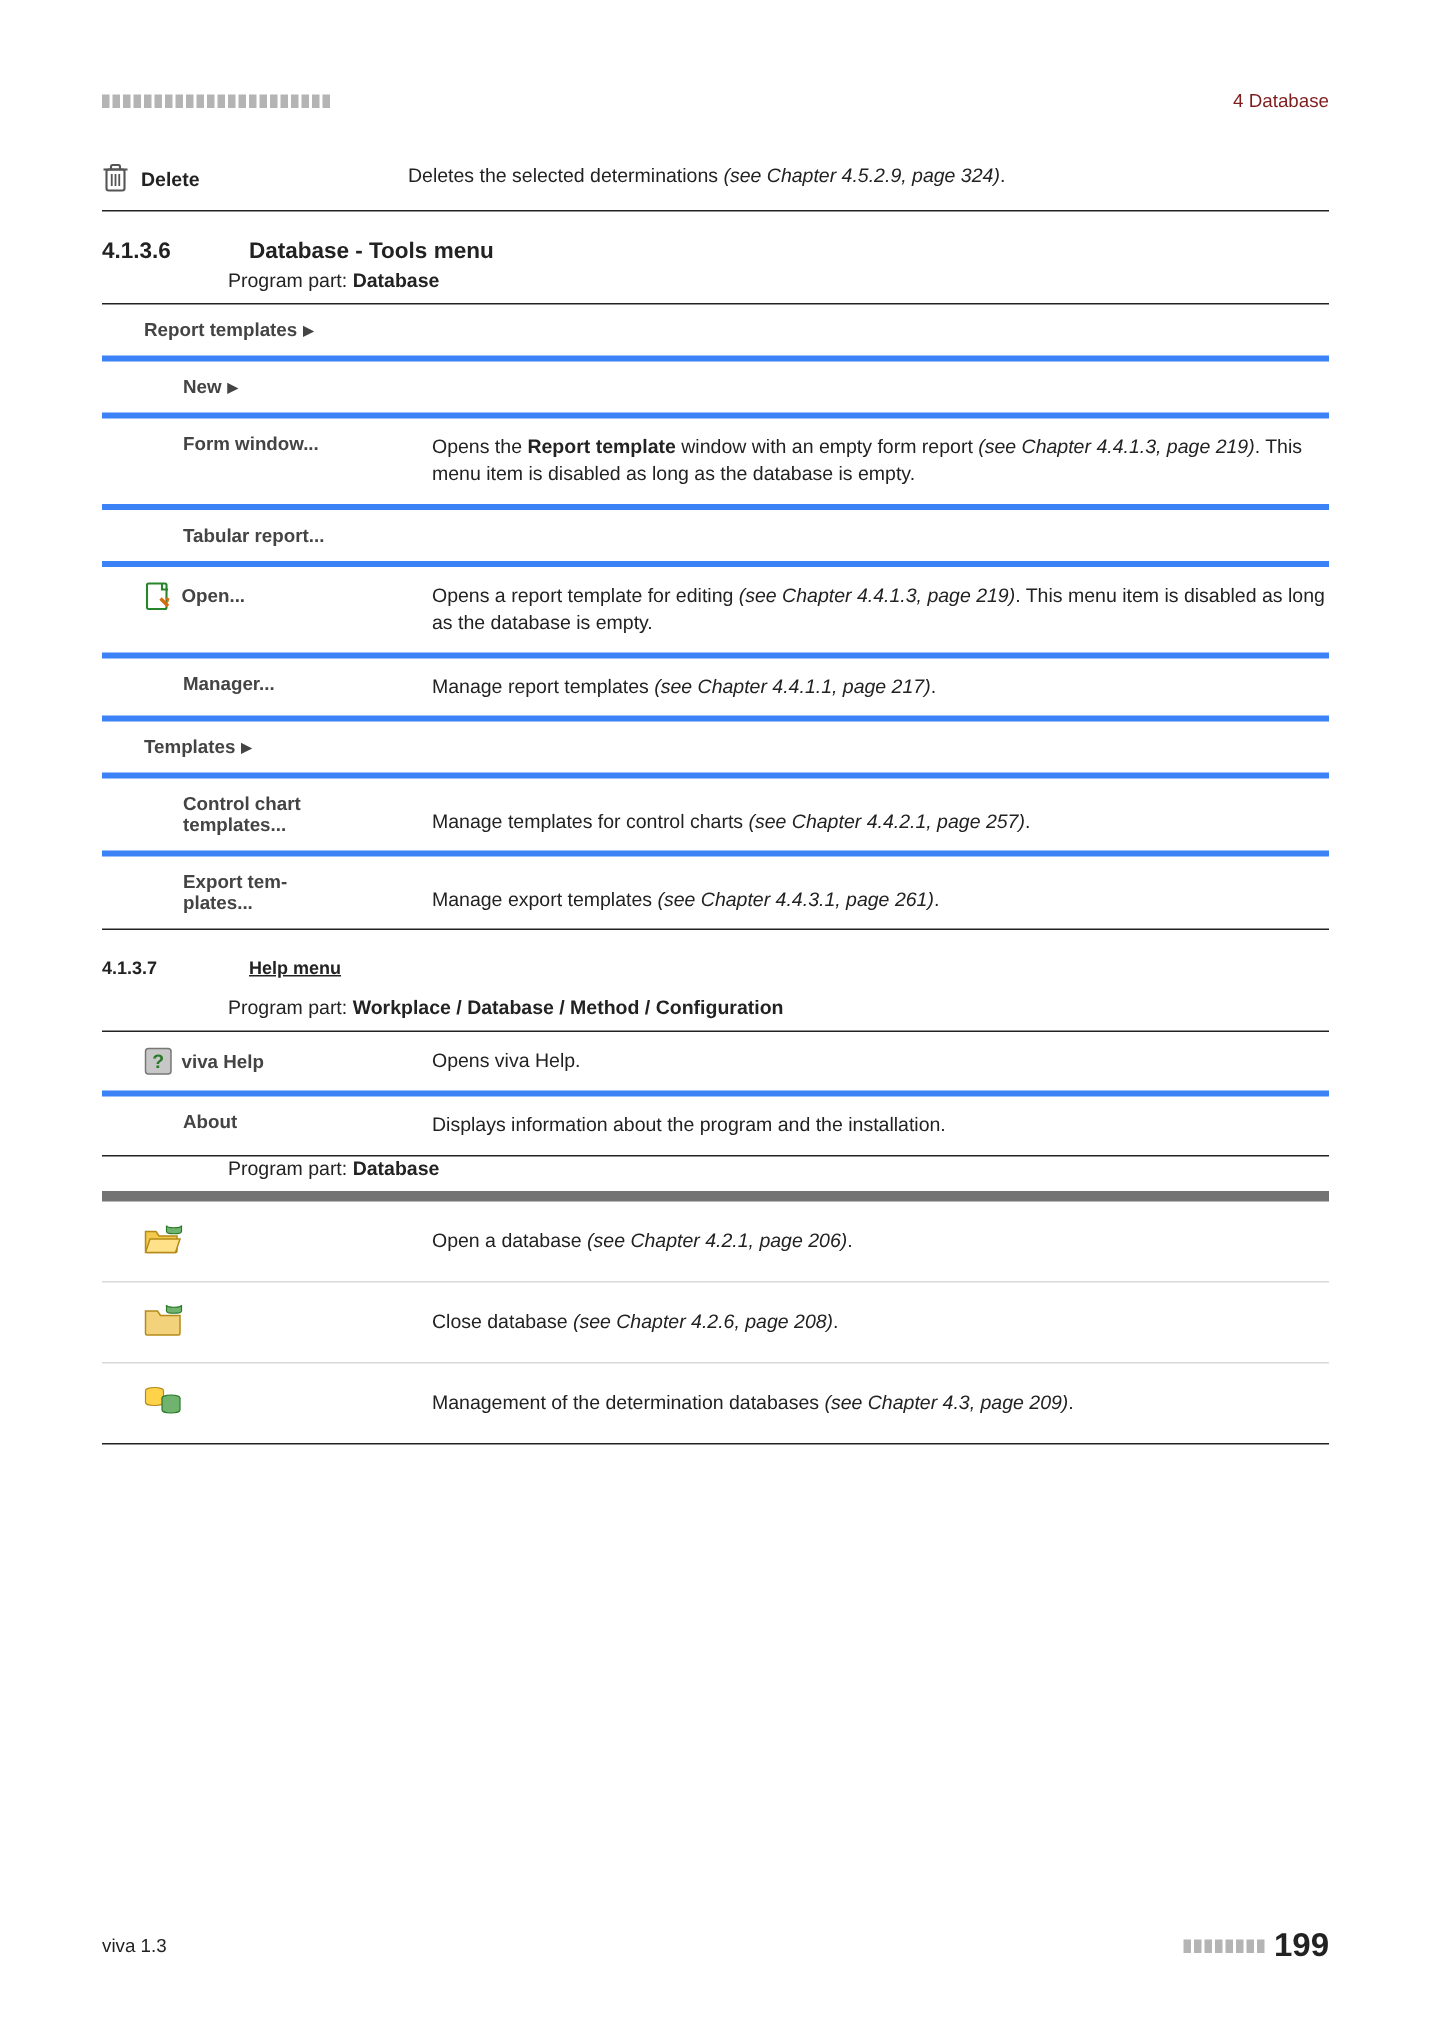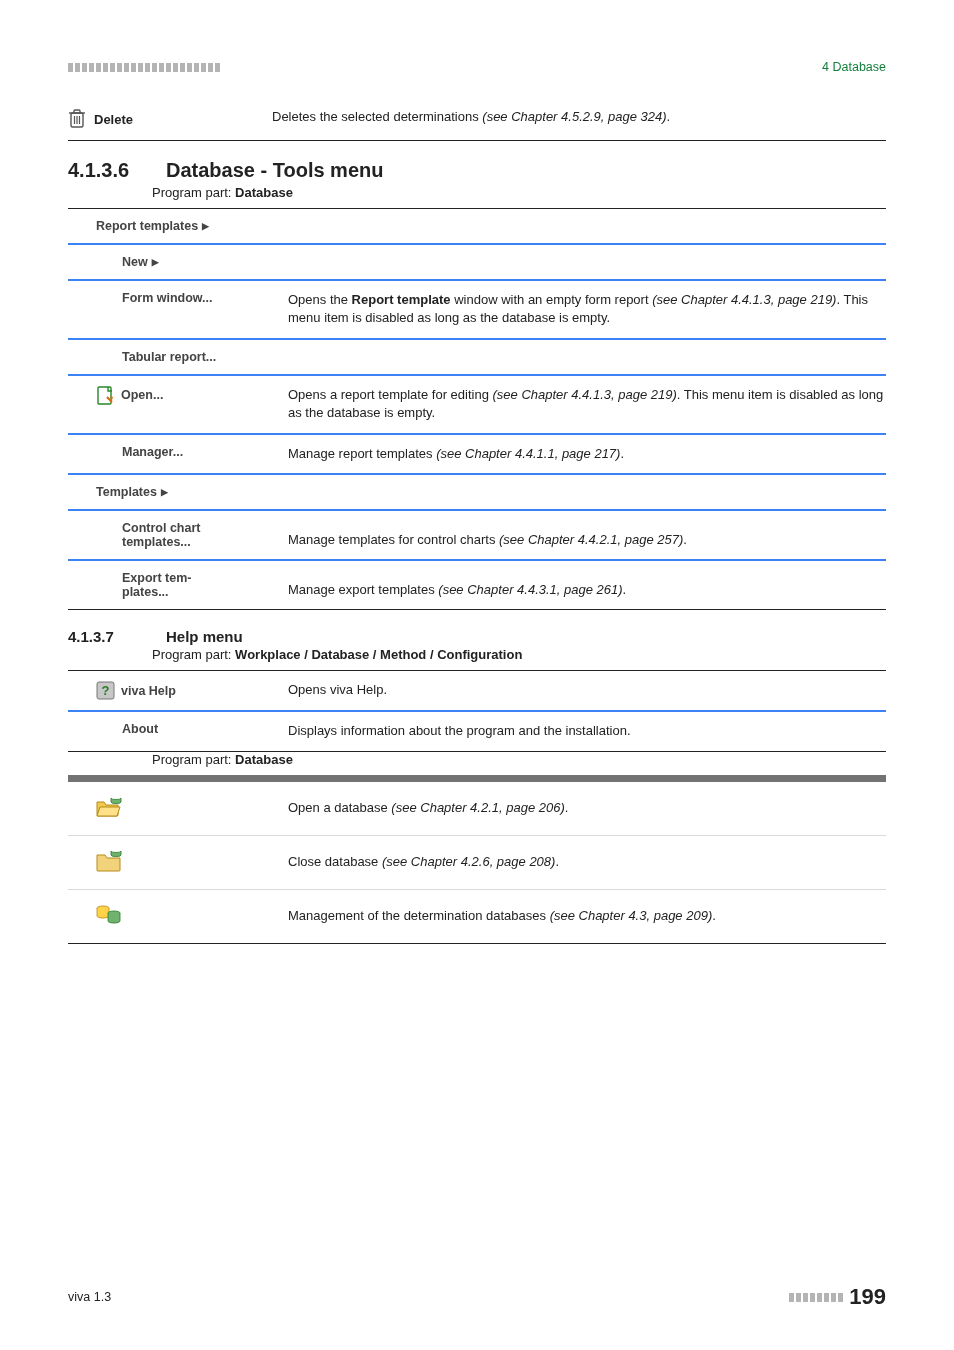--- a/index.html
+++ b/index.html
@@ -1,41 +1,41 @@
 <!DOCTYPE html>
 <html><head>
 <meta charset="utf-8">
 <style>
   * { box-sizing: border-box; margin: 0; padding: 0; }
   html, body { width: 954px; font-family: "Segoe UI", "Myriad Pro", Arial, sans-serif; font-size: 13px; color: #222; background: #fff; }
   .page { padding: 60px 68px 40px 68px; position: relative; min-height: 1350px; }
   .header { display: flex; justify-content: space-between; align-items: center; margin-bottom: 34px; }
   .header-left { display: flex; gap: 2px; }
   .tick { width: 5px; height: 9px; background: #b4b4b4; }
-  .header-right { font-size: 12.5px; color: #15803d; }
+  .header-right { font-size: 12.5px; color: #7f1d1d; }
   .delete-block { display: grid; grid-template-columns: 190px 1fr; gap: 14px; align-items: start; padding-bottom: 10px; border-bottom: 1px solid #222; margin-bottom: 18px; }
   .delete-label-cell { display: flex; align-items: center; gap: 8px; }
   .del-icon-svg { width: 18px; height: 22px; }
   .bold { font-weight: 700; }
   .italic { font-style: italic; }
-  .sec-head { font-size: 20px; font-weight: 800; margin-bottom: 3px; }
+  .sec-head { font-size: 15px; font-weight: 800; margin-bottom: 3px; }
   .sec-num { display: inline-block; width: 98px; }
   .program-part { margin-left: 84px; font-size: 13px; margin-bottom: 8px; }
   .menu-table { border-top: 1px solid #222; }
   .menu-row { display: grid; grid-template-columns: 220px 1fr; gap: 0; padding: 10px 0; align-items: start; }
-  .menu-row.border { border-bottom: 2px solid #3b82f6; }
+  .menu-row.border { border-bottom: 4px solid #3b82f6; }
   .menu-row.final { border-bottom: 1px solid #222; }
   .label-cell { font-size: 12.5px; font-weight: 700; color: #444; }
   .desc-cell { font-size: 13px; color: #222; line-height: 1.42; }
   .indent0 { padding-left: 28px; }
   .indent1 { padding-left: 54px; }
   .indent-icon { padding-left: 28px; display: flex; align-items: center; gap: 6px; }
   .open-icon-svg, .help-icon-svg { width: 19px; height: 19px; flex-shrink: 0; }
   .tri { font-size: 9px; margin-left: 4px; vertical-align: 1px; }
-  .sec-head2 { font-size: 15px; font-weight: 800; margin-top: 18px; margin-bottom: 2px; }
+  .sec-head2 { font-size: 12px; font-weight: 800; margin-top: 18px; margin-bottom: 12px; text-decoration: underline; }
   .sec-head3 { font-size: 15px; font-weight: 800; margin-top: 18px; margin-bottom: 3px; }
   .toolbar-table { border-top: 7px solid #737373; }
   .toolbar-row { display: grid; grid-template-columns: 220px 1fr; gap: 0; padding: 14px 0; border-bottom: 1px solid #d9d9d9; align-items: center; }
   .toolbar-row.final { border-bottom: 1px solid #222; }
   .toolbar-icon-cell { padding-left: 28px; }
   .folder-open-svg, .folder-close-svg, .dbs-svg { width: 26px; height: 22px; }
   .footer { position: absolute; bottom: 40px; left: 68px; right: 68px; display: flex; justify-content: space-between; align-items: center; font-size: 12.5px; }
   .footer-ticks { display: flex; gap: 2px; margin-right: 6px; }
   .footer-right { display: flex; align-items: center; }
   .page-num { font-weight: 800; font-size: 22px; }

